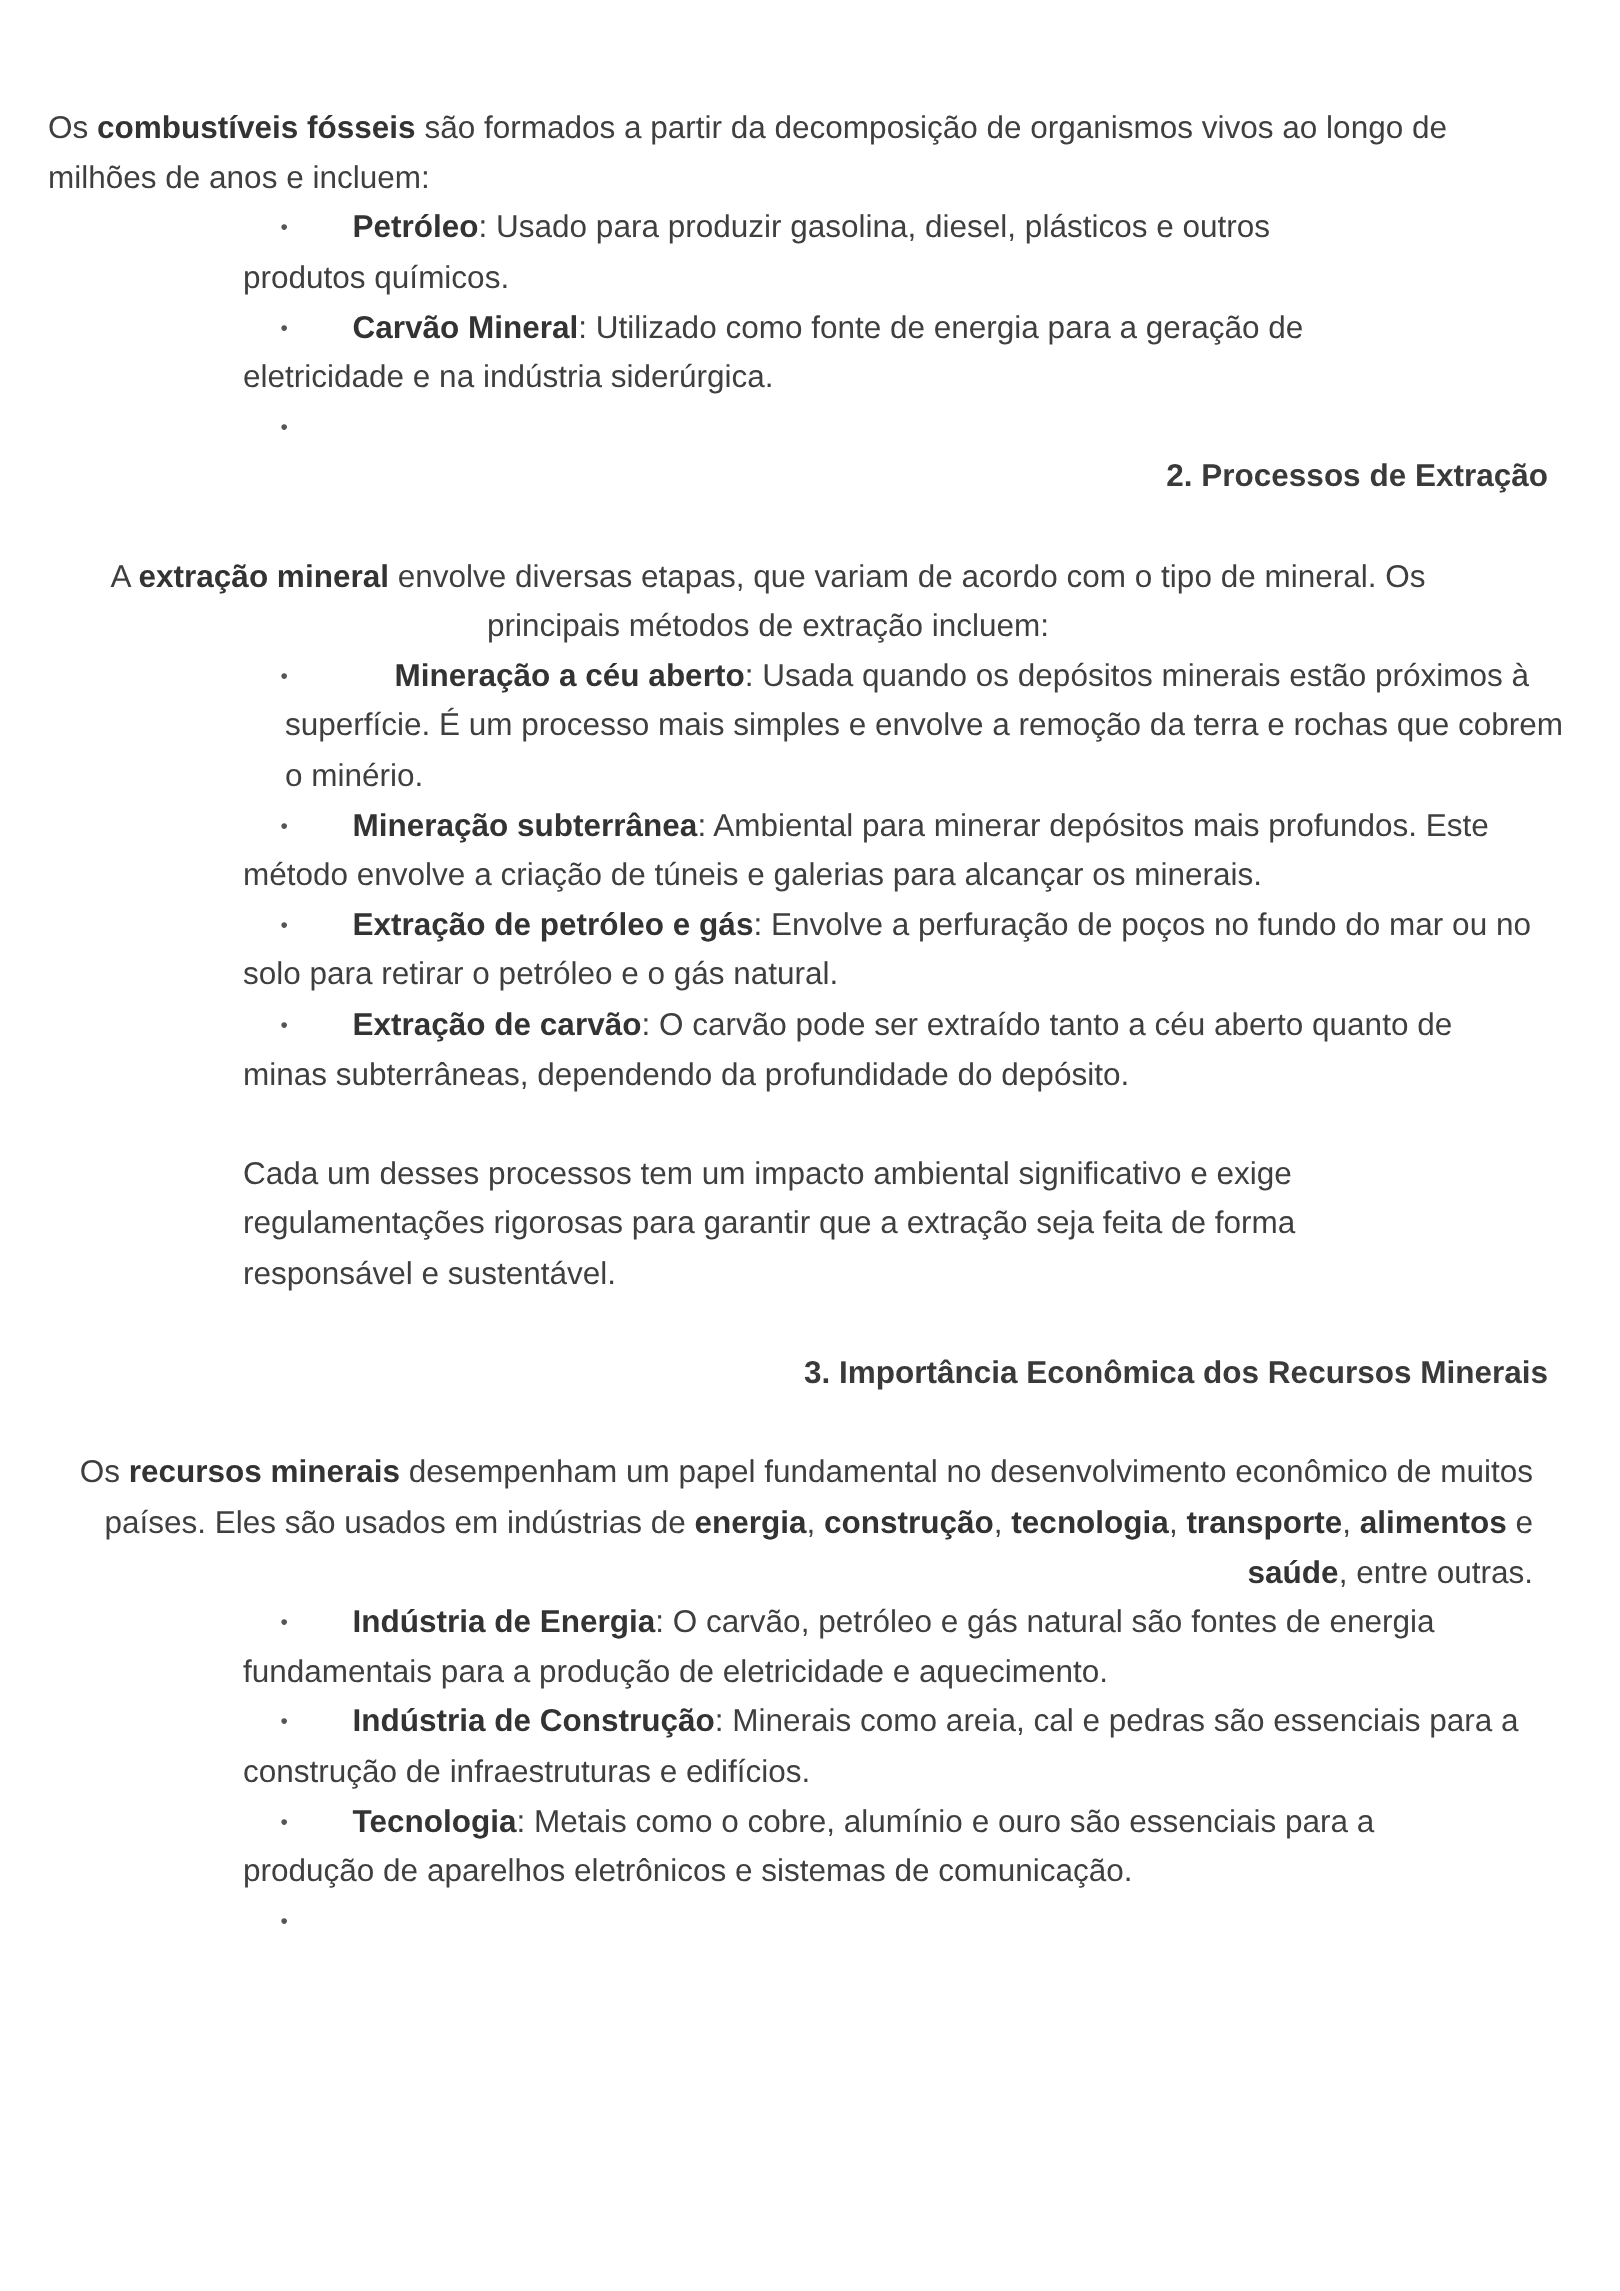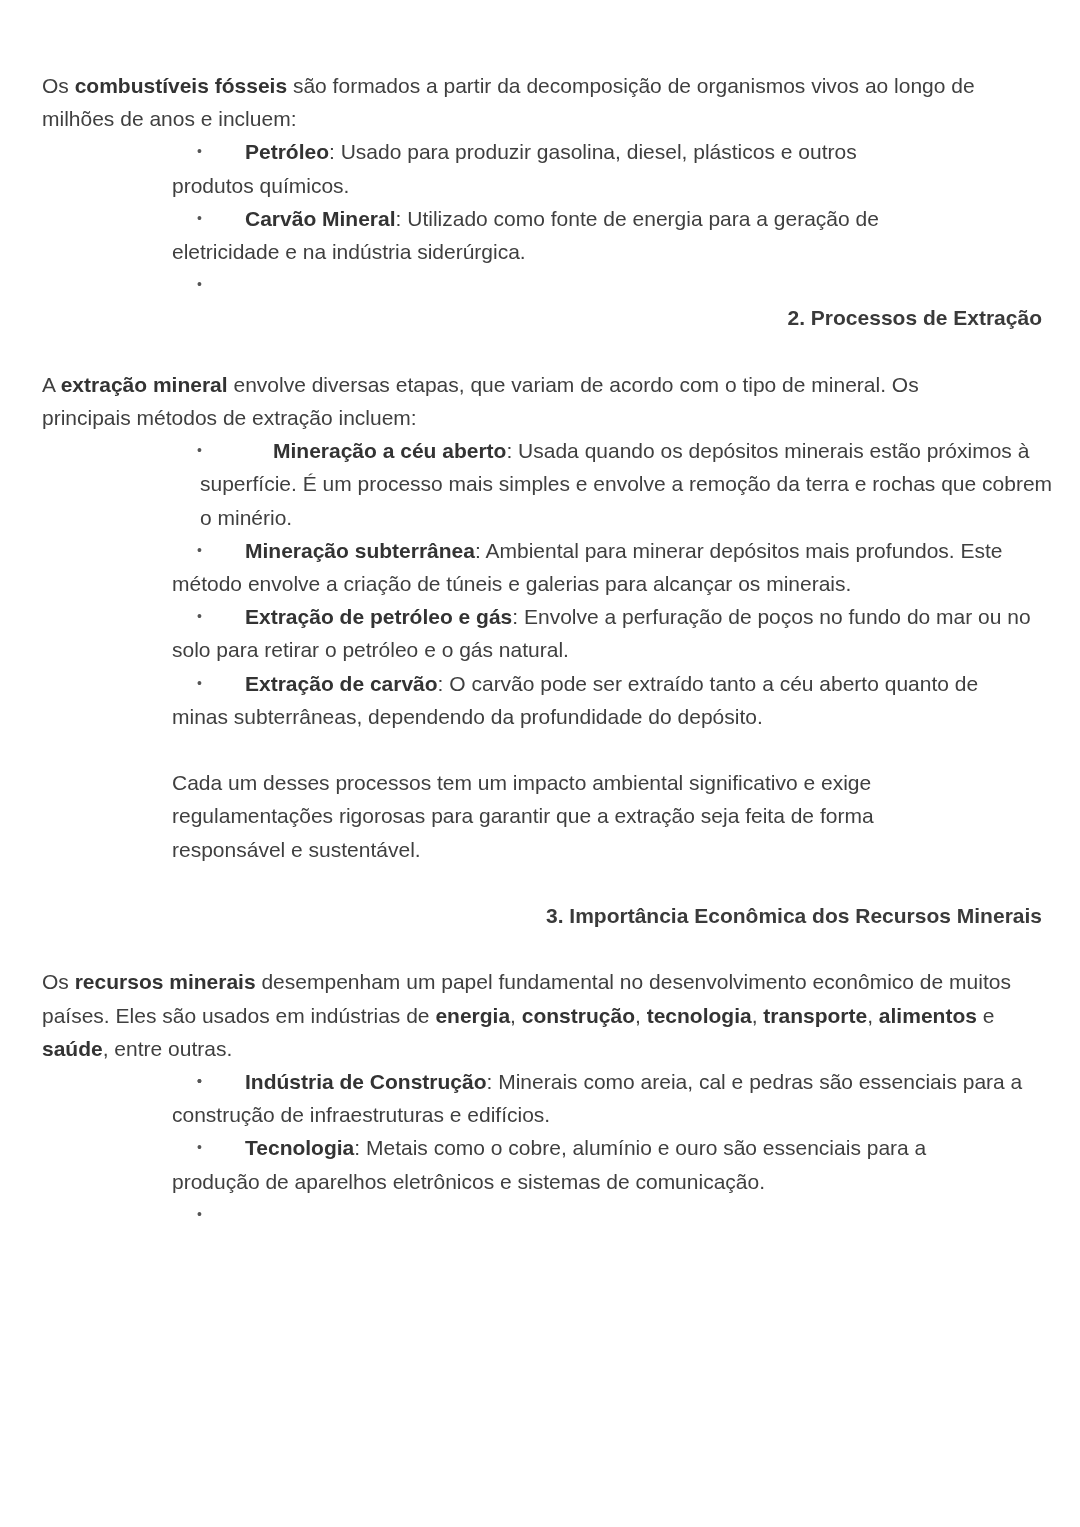--- a/index.html
+++ b/index.html
@@ -3,21 +3,21 @@
 <meta charset="utf-8">
 <style>
   html, body { margin: 0; padding: 0; background: #ffffff; }
   body {
     width: 1080px; height: 1527px; overflow: hidden;
     font-family: "Liberation Sans", "DejaVu Sans", sans-serif;
     color: #3f3f3f;
     font-size: 21px;
     line-height: 33.2px;
   }
-  .page { position: relative; padding: 69px 0 0 42px; width: 1000px; }
+  .page { position: relative; padding: 69px 0 0 32px; width: 1000px; }
   p { margin: 0; }
   b { font-weight: bold; color: #333333; }
   .blank { height: 33.2px; }
   .heading { font-weight: bold; color: #3a3a3a; text-align: right; }
   .li { position: relative; padding-left: 130px; }
   .li .bullet { position: absolute; left: 24px; top: 0; color: #555; font-size: 14px; }
   .indent { padding-left: 130px; width: 820px; }
 </style>
 </head>
 <body>
@@ -35,21 +35,21 @@
     <p style="text-indent:73px;"><b>Carvão Mineral</b><span>: Utilizado como fonte de energia para a geração de eletricidade e na indústria siderúrgica.</span></p>
   </div>
   <div class="li" style="width:860px;">
     <span class="bullet" style="left:153px;">•</span>
   </div>
 
   <div class="blank"></div>
 
   <p class="heading">2. Processos de Extração</p>
   <div class="blank"></div>
-  <p style="width:960px;"><span>A </span><b>extração mineral</b><span> envolve diversas etapas, que variam de acordo com o tipo de mineral. Os principais métodos de extração incluem:</span></p>
+  <p style="width:960px;text-align:center;"><span>A </span><b>extração mineral</b><span> envolve diversas etapas, que variam de acordo com o tipo de mineral. Os principais métodos de extração incluem:</span></p>
 
   <div class="li" style="width:860px;">
     <span class="bullet" style="left:153px;">•</span>
     <p style="text-indent:73px;margin-left:28px;"><b>Mineração a céu aberto</b><span>: Usada quando os depósitos minerais estão próximos à superfície. É um processo mais simples e envolve a remoção da terra e rochas que cobrem o minério.</span></p>
   </div>
   <div class="li" style="width:840px;">
     <span class="bullet" style="left:153px;">•</span>
     <p style="text-indent:73px;"><b>Mineração subterrânea</b><span>: Ambiental para minerar depósitos mais profundos. Este método envolve a criação de túneis e galerias para alcançar os minerais.</span></p>
   </div>
   <div class="li" style="width:880px;">
@@ -61,24 +61,25 @@
     <p style="text-indent:73px;"><b>Extração de carvão</b><span>: O carvão pode ser extraído tanto a céu aberto quanto de minas subterrâneas, dependendo da profundidade do depósito.</span></p>
   </div>
 
   <div class="blank"></div>
   <p class="indent" style="width:790px;">Cada um desses processos tem um impacto ambiental significativo e exige regulamentações rigorosas para garantir que a extração seja feita de forma responsável e sustentável.</p>
 
   <div class="blank"></div>
 
   <p class="heading">3. Importância Econômica dos Recursos Minerais</p>
   <div class="blank"></div>
-  <p style="width:990px;"><span>Os </span><b>recursos minerais</b><span> desempenham um papel fundamental no desenvolvimento econômico de muitos países. Eles são usados em indústrias de </span><b>energia</b><span>, </span><b>construção</b><span>, </span><b>tecnologia</b><span>, </span><b>transporte</b><span>, </span><b>alimentos</b><span> e </span><b>saúde</b><span>, entre outras.</span></p>
+  <p style="width:990px;text-align:right;"><span>Os </span><b>recursos minerais</b><span> desempenham um papel fundamental no desenvolvimento econômico de muitos países. Eles são usados em indústrias de </span><b>energia</b><span>, </span><b>construção</b><span>, </span><b>tecnologia</b><span>, </span><b>transporte</b><span>, </span><b>alimentos</b><span> e </span><b>saúde</b><span>, entre outras.</span></p>
 
   <div class="li" style="width:870px;">
     <span class="bullet" style="left:153px;">•</span>
+    <p style="text-indent:73px;"><b>Indústria de Energia</b><span>: O carvão, petróleo e gás natural são fontes de energia fundamentais para a produção de eletricidade e aquecimento.</span></p>
   </div>
   <div class="li" style="width:860px;">
     <span class="bullet" style="left:153px;">•</span>
     <p style="text-indent:73px;"><b>Indústria de Construção</b><span>: Minerais como areia, cal e pedras são essenciais para a construção de infraestruturas e edifícios.</span></p>
   </div>
   <div class="li" style="width:830px;">
     <span class="bullet" style="left:153px;">•</span>
     <p style="text-indent:73px;"><b>Tecnologia</b><span>: Metais como o cobre, alumínio e ouro são essenciais para a produção de aparelhos eletrônicos e sistemas de comunicação.</span></p>
   </div>
   <div class="li" style="width:860px;">

